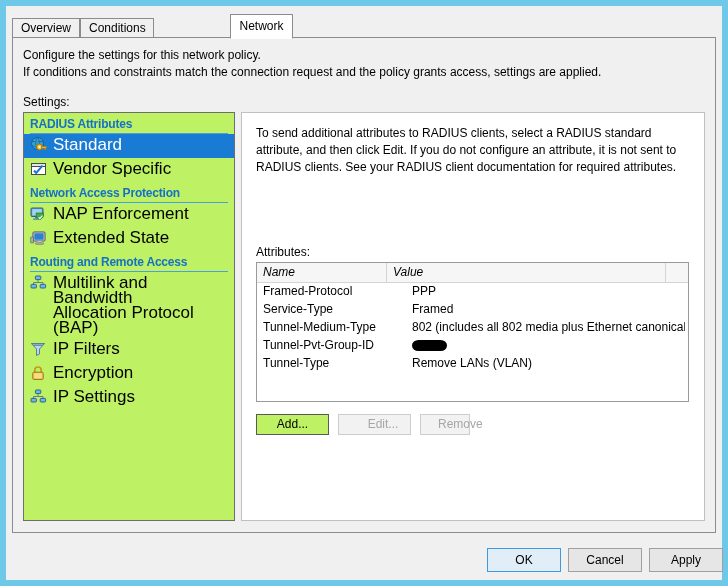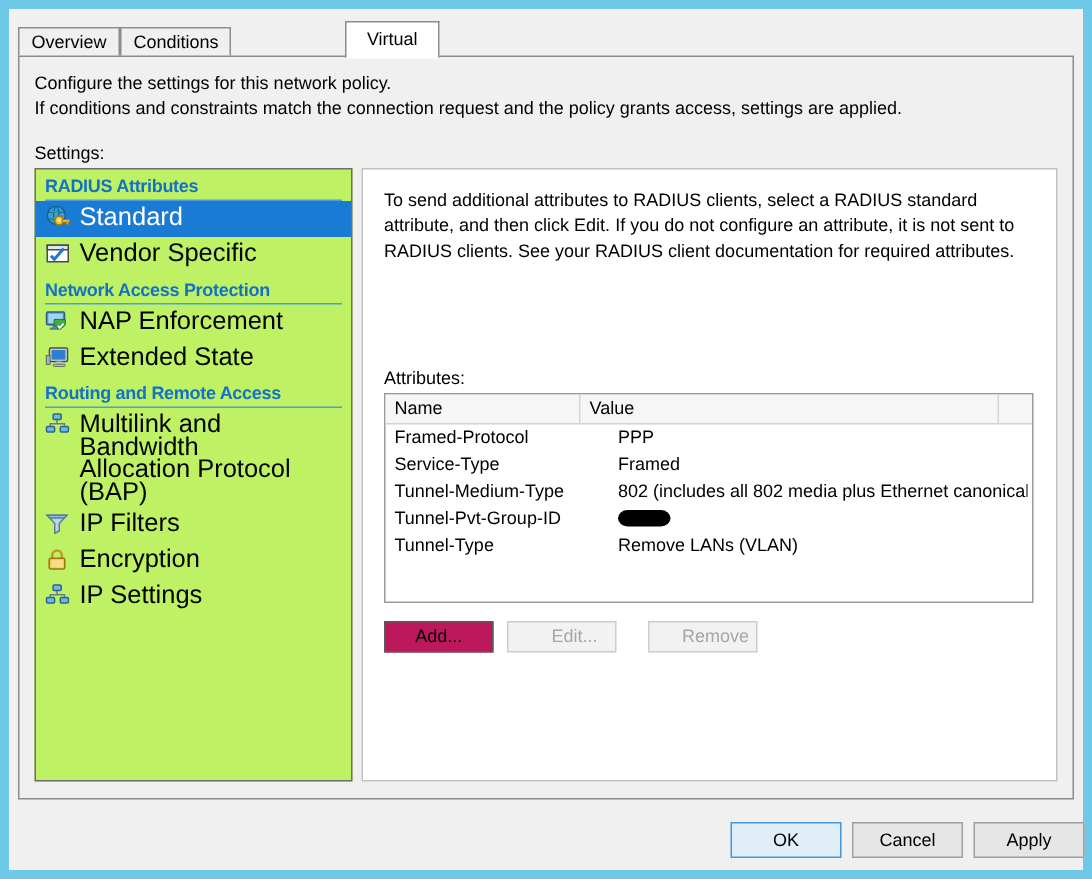--- a/index.html
+++ b/index.html
@@ -182,20 +182,21 @@
     background: #f6f6f6;
     border-bottom: 1px solid #d4d4d4;
     font-size: 12px;
   }
   .th {
     box-sizing: border-box;
     padding: 2px 0 0 6px;
     border-right: 1px solid #d4d4d4;
     overflow: hidden;
     white-space: nowrap;
+    font-style: italic;
   }
   .th.c0 { width: 130px; }
   .th.c1 { width: 279px; }
   .th.c2 { width: 22px; border-right: none; }
   .tr {
     display: flex;
     height: 18px;
     font-size: 12px;
     gap: 19px;
   }
@@ -225,32 +226,32 @@
     font-family: "Liberation Sans", sans-serif;
     font-size: 12px;
     line-height: 19px;
     text-align: center;
     background: #e6e6e6;
     border: 1px solid #a0a0a0;
     color: #000;
     user-select: none;
   }
   .btn.focused {
-    background: #be185d;
+    background: #bef264;
     border: 1px solid #5a5a5a;
   }
   .btn.disabled {
     background: #f2f2f2;
     border: 1px solid #cdcdcd;
     color: #a6a6a6;
     padding-left: 17px;
   }
   #btn-add    { left: 14px;  top: 301px; width: 73px; }
   #btn-edit   { left: 96px;  top: 301px; width: 73px; }
-  #btn-remove { left: 190px; top: 301px; width: 73px; }
+  #btn-remove { left: 178px; top: 301px; width: 50px; }
 
   
   .bbtn {
     position: absolute;
     box-sizing: border-box;
     width: 74px;
     height: 24px;
     top: 542px;
     background: #e6e6e6;
     border: 1px solid #a0a0a0;
@@ -273,21 +274,21 @@
 </style>
 </head>
 <body>
 
 <div id="window">
 
   <div id="tabstrip">
     <div class="tab" style="left:0px;width:68px;"><span>Overview</span></div>
     <div class="tab" style="left:68px;width:74px;"><span>Conditions</span></div>
     <div class="tab" style="left:142px;width:89px;margin-top:36px;"><span>Constraints</span></div>
-    <div class="tab active" style="left:218px;width:63px;"><span>Virtual</span></div>
+    <div class="tab active" style="left:218px;width:63px;"><span>Network</span></div>
   </div>
 
   <div id="tabbody">
 
     <div id="intro">
       <div>Configure the settings for this network policy.</div>
       <div>If conditions and constraints match the connection request and the policy grants access, settings are applied.</div>
     </div>
 
     <div id="settings-label">Settings:</div>

